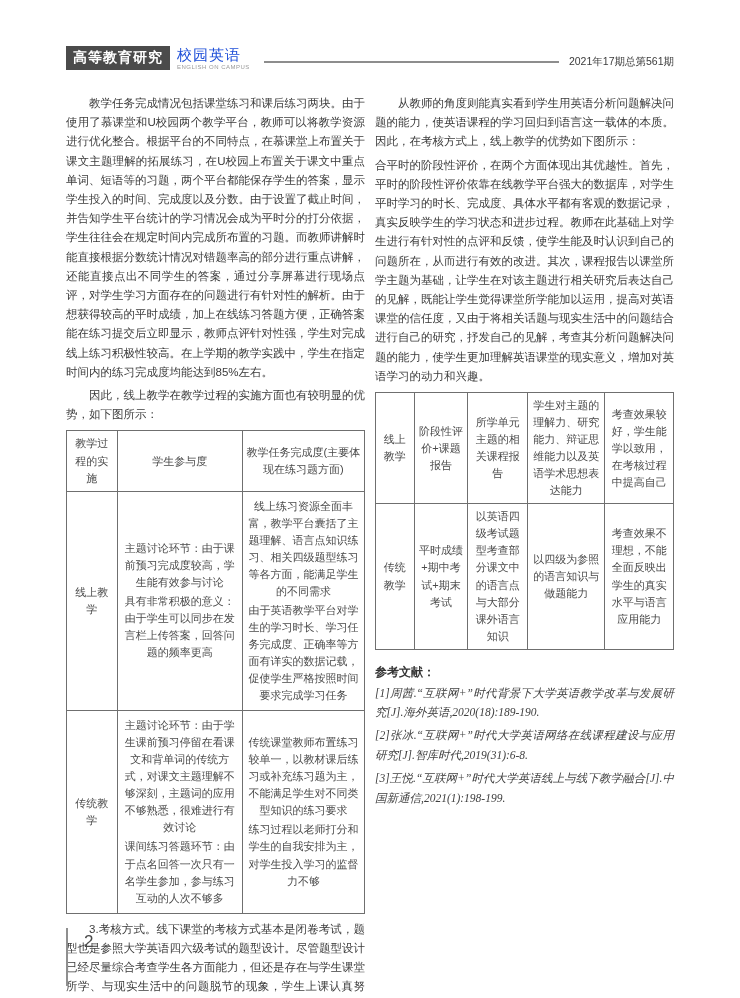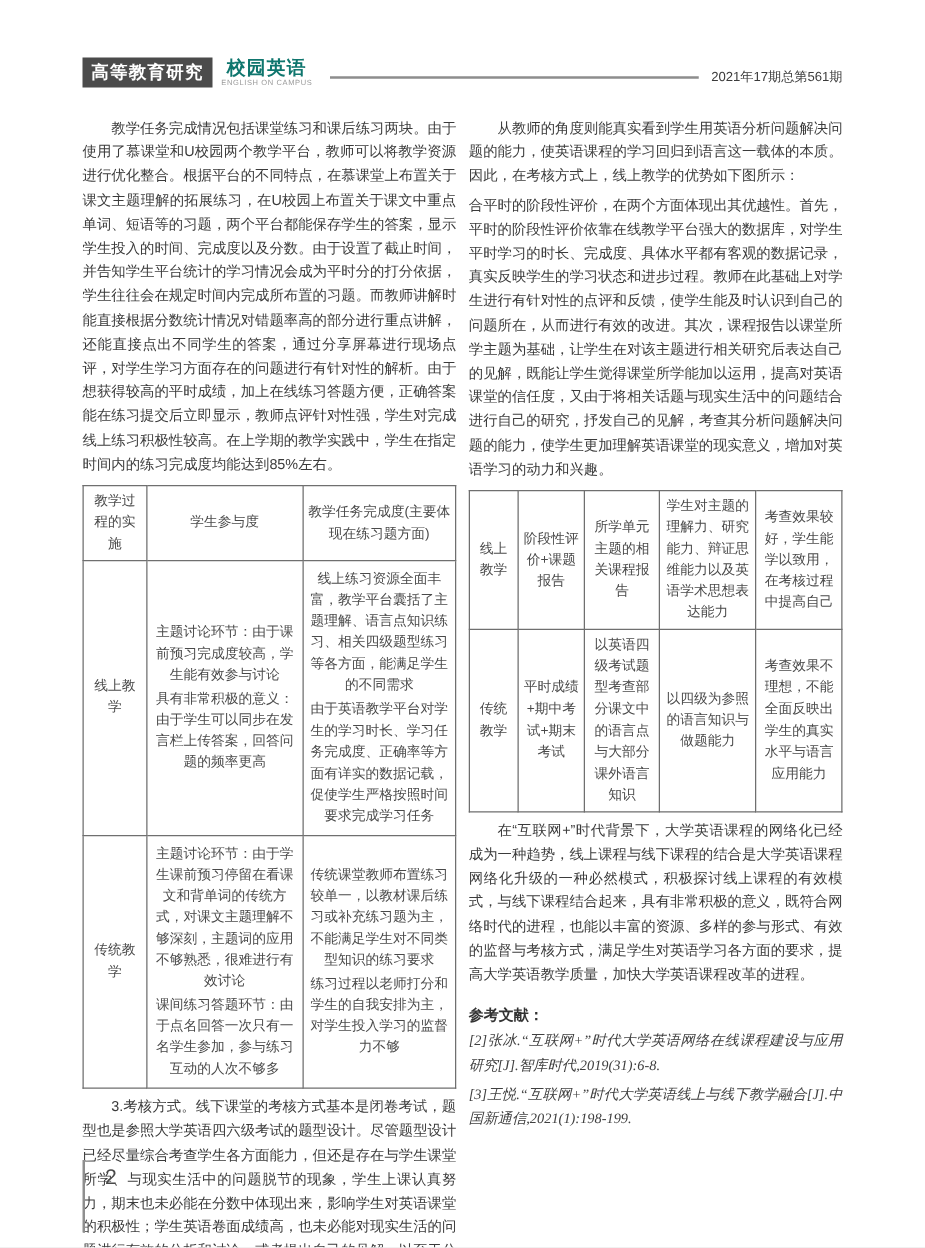--- a/index.html
+++ b/index.html
@@ -20,21 +20,21 @@
     height:36px;
   }
   .badge{
     background:#4b4b4b;color:#ffffff;
     font-size:14px;font-weight:bold;
     padding:3px 7px;letter-spacing:1px;
     white-space:nowrap;
     text-align:center;
   }
   .brand{margin-left:7px;line-height:1;white-space:nowrap;}
-  .brand-title{font-size:15px;font-weight:700;color:#0f766e;letter-spacing:1px;text-align:center;}
+  .brand-title{font-size:15px;font-weight:400;color:#1d4ed8;letter-spacing:1px;}
   .brand-sub{font-size:6px;color:#9a9a9a;letter-spacing:.5px;margin-top:2px;}
   .rule{flex:1 1 auto;height:2px;background:#8d8d8d;margin:0 10px 0 14px;align-self:center;margin-top:8px;}
   .issue{font-size:10.5px;color:#3b3b3b;white-space:nowrap;margin-top:8px;}
   
   .columns{
     display:flex;gap:10px;
     padding:14px 66px 0 66px;
   }
   .col{width:299px;box-sizing:border-box;}
   .para{
@@ -97,20 +97,21 @@
       <div class="brand-sub">ENGLISH ON CAMPUS</div>
     </div>
     <div class="rule"></div>
     <div class="issue">2021年17期总第561期</div>
   </header>
 
   <main class="columns">
 
     <section class="col">
       <p class="para indent">教学任务完成情况包括课堂练习和课后练习两块。由于使用了慕课堂和U校园两个教学平台，教师可以将教学资源进行优化整合。根据平台的不同特点，在慕课堂上布置关于课文主题理解的拓展练习，在U校园上布置关于课文中重点单词、短语等的习题，两个平台都能保存学生的答案，显示学生投入的时间、完成度以及分数。由于设置了截止时间，并告知学生平台统计的学习情况会成为平时分的打分依据，学生往往会在规定时间内完成所布置的习题。而教师讲解时能直接根据分数统计情况对错题率高的部分进行重点讲解，还能直接点出不同学生的答案，通过分享屏幕进行现场点评，对学生学习方面存在的问题进行有针对性的解析。由于想获得较高的平时成绩，加上在线练习答题方便，正确答案能在练习提交后立即显示，教师点评针对性强，学生对完成线上练习积极性较高。在上学期的教学实践中，学生在指定时间内的练习完成度均能达到85%左右。</p>
+      <p class="para indent">因此，线上教学在教学过程的实施方面也有较明显的优势，如下图所示：</p>
 
       <table class="tbl tbl3">
         <colgroup>
             <col class="c1">
             <col class="c2">
             <col class="c3">
           </colgroup>
         <tbody>
             <tr>
           <th>教学过程的实施</th>
@@ -169,23 +170,23 @@
         <tr>
           <td>传统教学</td>
           <td>平时成绩+期中考试+期末考试</td>
           <td>以英语四级考试题型考查部分课文中的语言点与大部分课外语言知识</td>
           <td>以四级为参照的语言知识与做题能力</td>
           <td>考查效果不理想，不能全面反映出学生的真实水平与语言应用能力</td>
         </tr>
       </tbody>
         </table>
 
-      <p class="para indent">在“互联网+”时代背景下，大学英语课程的网络化已经成为一种趋势，线上课程与线下课程的结合是大学英语课程网络化升级的一种必然模式，积极探讨线上课程的有效模式，与线下课程结合起来，具有非常积极的意义，既符合网络时代的进程，也能以丰富的资源、多样的参与形式、有效的监督与考核方式，满足学生对英语学习各方面的要求，提高大学英语教学质量，加快大学英语课程改革的进程。</p>
 
       <h3 class="sec-heading refs-heading">参考文献：</h3>
+      <p class="ref">[1]周茜.“互联网+”时代背景下大学英语教学改革与发展研究[J].海外英语,2020(18):189-190.</p>
       <p class="ref">[2]张冰.“互联网+”时代大学英语网络在线课程建设与应用研究[J].智库时代,2019(31):6-8.</p>
       <p class="ref">[3]王悦.“互联网+”时代大学英语线上与线下教学融合[J].中国新通信,2021(1):198-199.</p>
 
     </section>
 
   </main>
 
   <footer class="footer">
     <div class="page-bar"></div>
     <div class="page-num">2</div>

